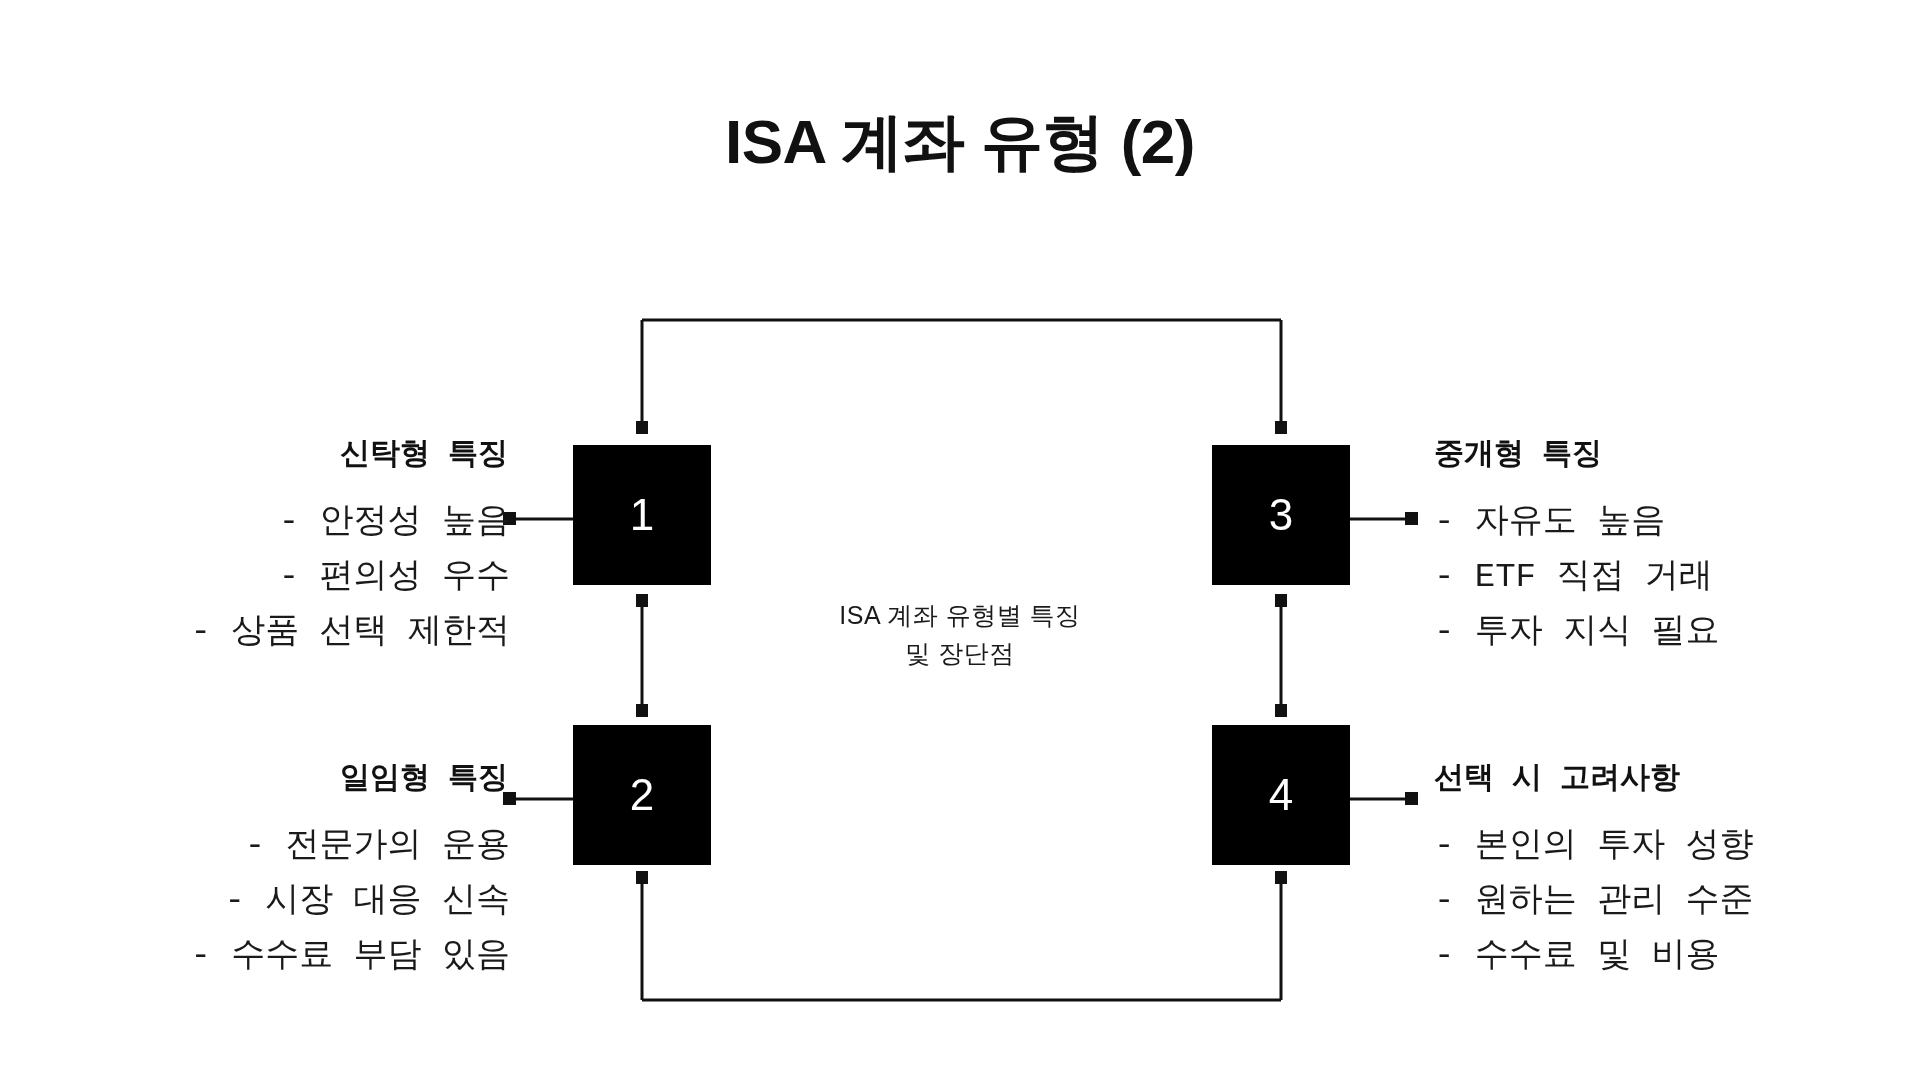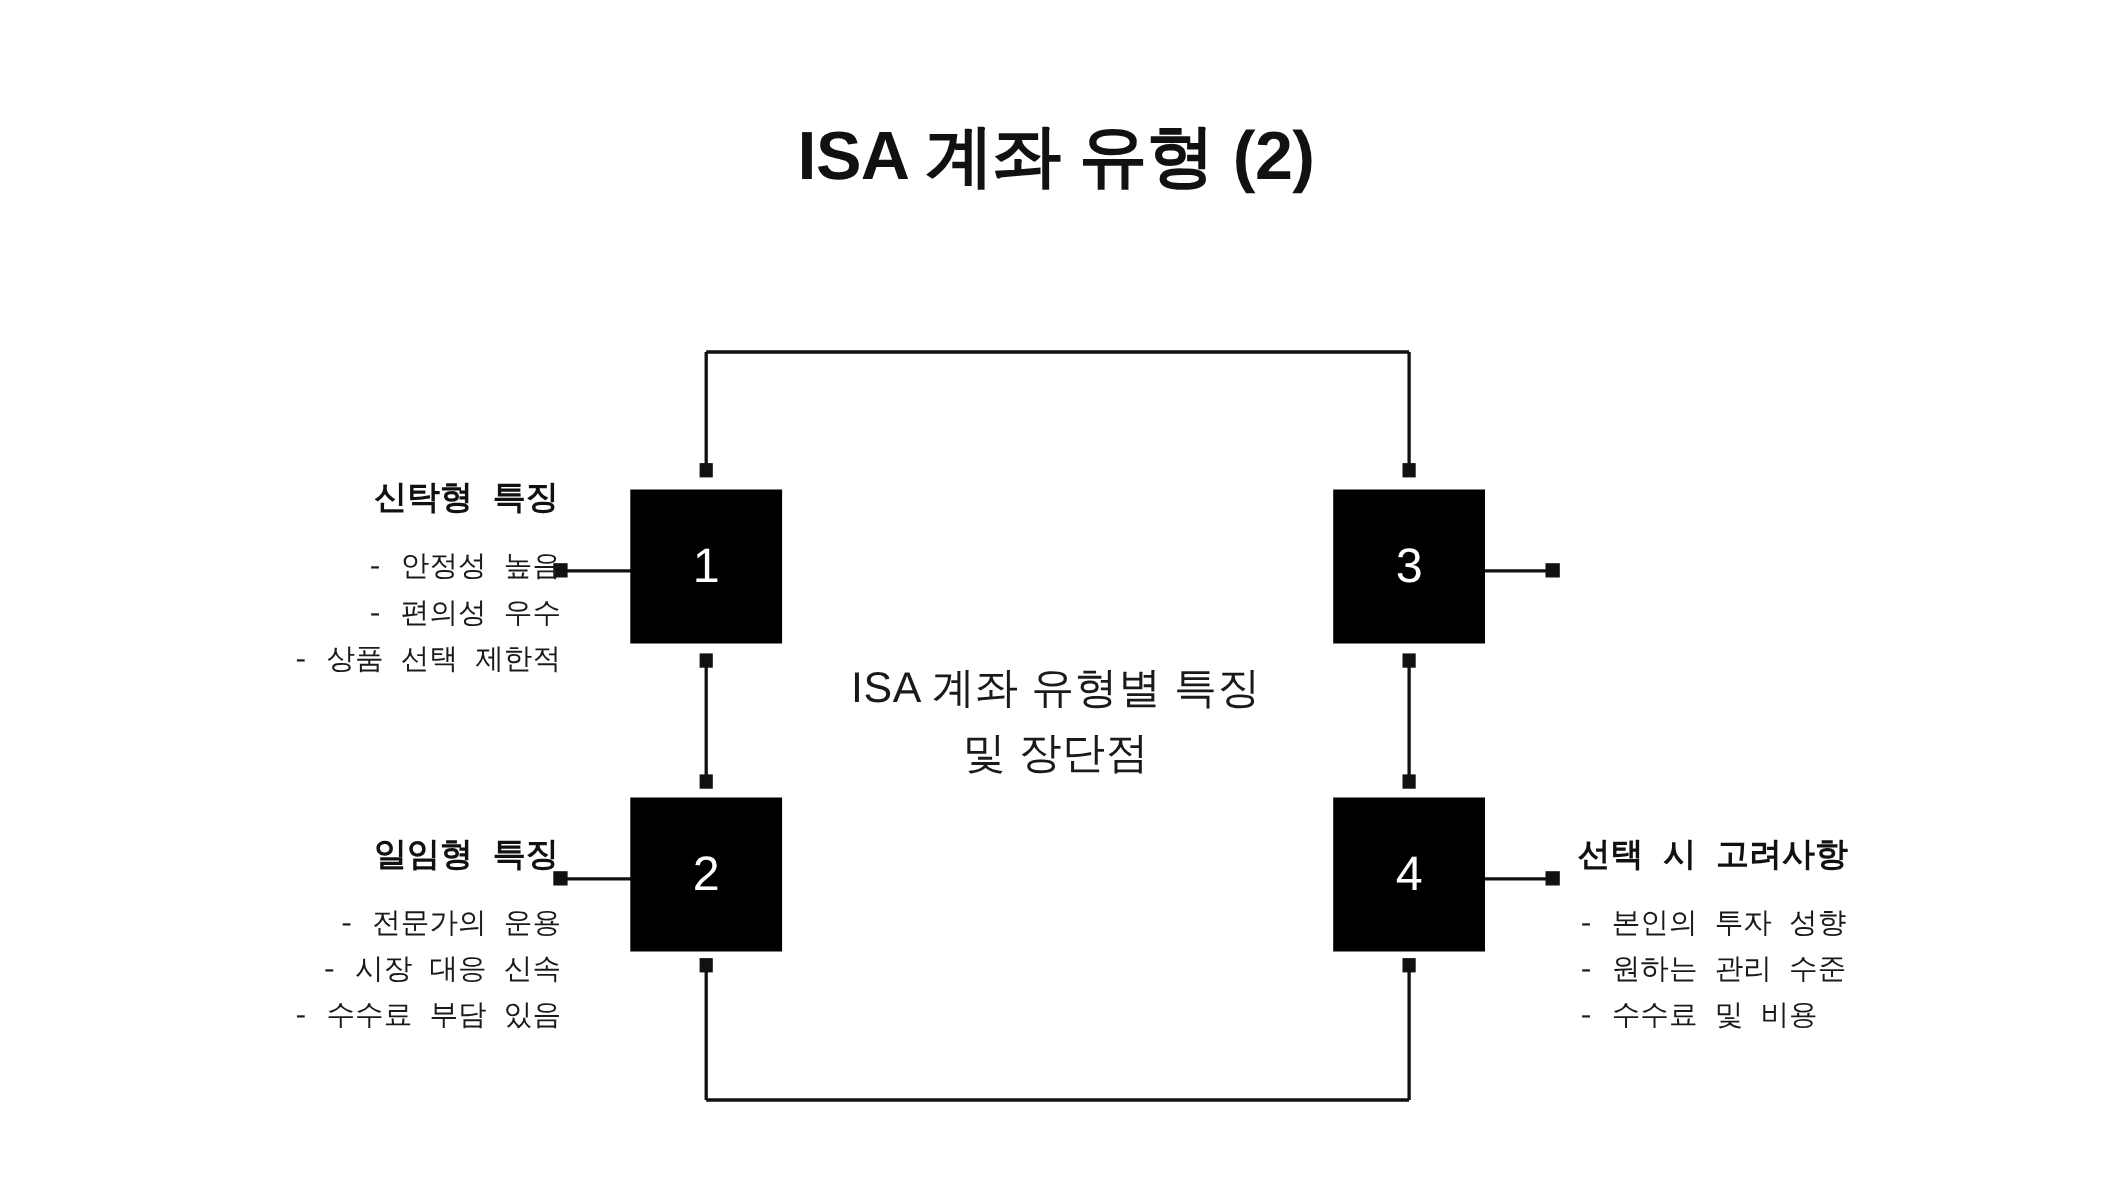--- a/index.html
+++ b/index.html
@@ -66,21 +66,21 @@
   .node-3 { left: 1212px; top: 445px; }
   .node-4 { left: 1212px; top: 725px; }
 
   
   .center-caption {
     position: absolute;
     left: 700px;
     top: 597px;
     width: 520px;
     text-align: center;
-    font-size: 39px;
+    font-size: 25px;
     font-weight: 400;
     line-height: 1.5;
     color: #1a1a1a;
     letter-spacing: 0.5px;
   }
   .center-caption .cap-line { display: block; white-space: nowrap; }
 
   
   .side-block {
     position: absolute;
@@ -102,21 +102,21 @@
     white-space: nowrap;
   }
   .side-left .block-heading  { padding-right: 2px; }
 
   .bullet-list {
     list-style: none;
     margin: 0;
     padding: 0;
   }
   .bullet-item {
-    font-size: 26px;
+    font-size: 34px;
     font-weight: 400;
     color: #1a1a1a;
     line-height: 1.62;
     white-space: nowrap;
   }
 </style>
 </head>
 <body>
 
 <div id="slide">
@@ -199,20 +199,28 @@
 
   <div class="side-block side-left block-bottom">
     <div class="block-heading">일임형 특징</div>
     <ul class="bullet-list">
       <li class="bullet-item">- 전문가의 운용</li>
       <li class="bullet-item">- 시장 대응 신속</li>
       <li class="bullet-item">- 수수료 부담 있음</li>
     </ul>
   </div>
 
+  <div class="side-block side-right block-top">
+    <div class="block-heading">중개형 특징</div>
+    <ul class="bullet-list">
+      <li class="bullet-item">- 자유도 높음</li>
+      <li class="bullet-item">- ETF 직접 거래</li>
+      <li class="bullet-item">- 투자 지식 필요</li>
+    </ul>
+  </div>
 
   <div class="side-block side-right block-bottom">
     <div class="block-heading">선택 시 고려사항</div>
     <ul class="bullet-list">
       <li class="bullet-item">- 본인의 투자 성향</li>
       <li class="bullet-item">- 원하는 관리 수준</li>
       <li class="bullet-item">- 수수료 및 비용</li>
     </ul>
   </div>
 

